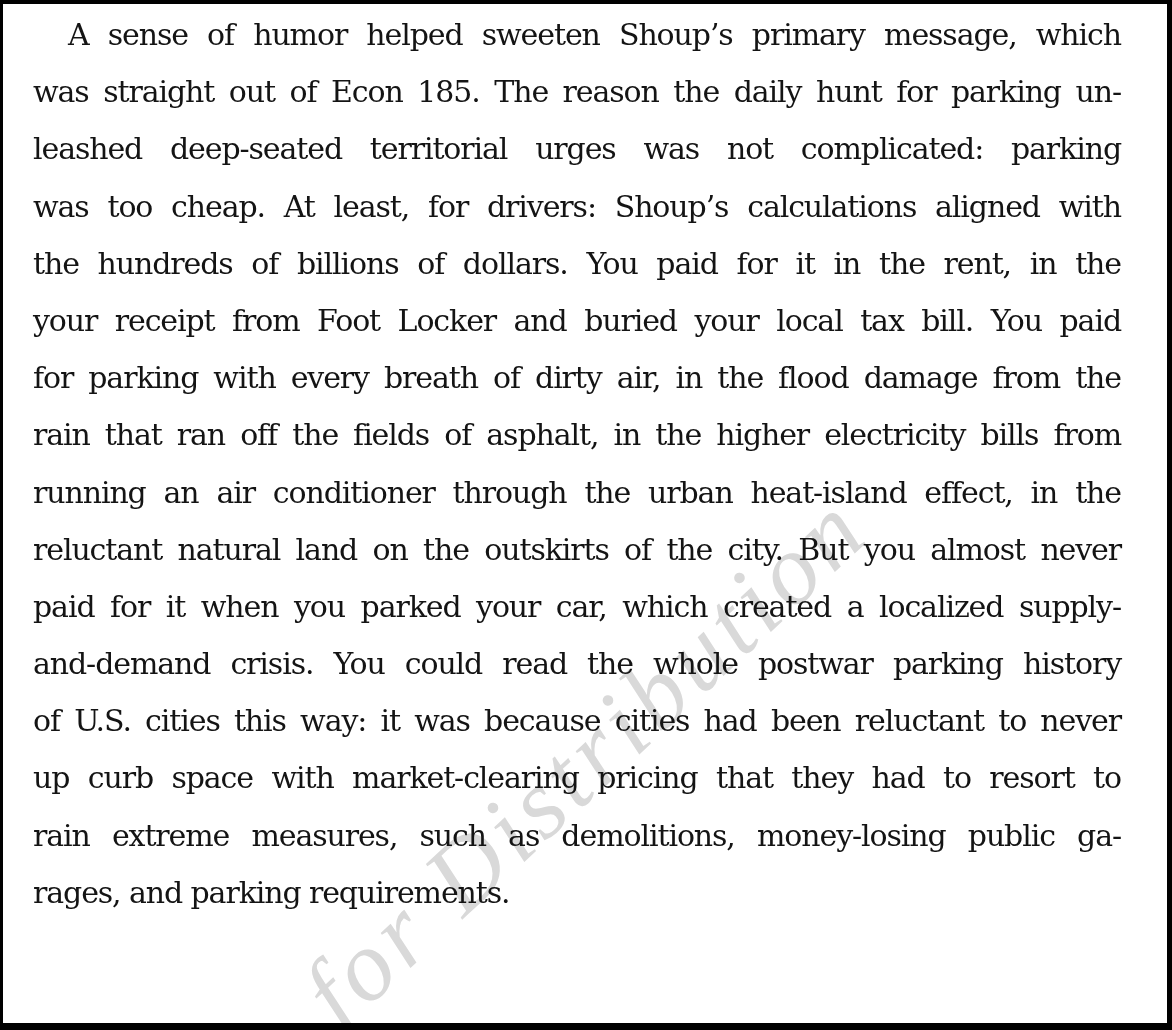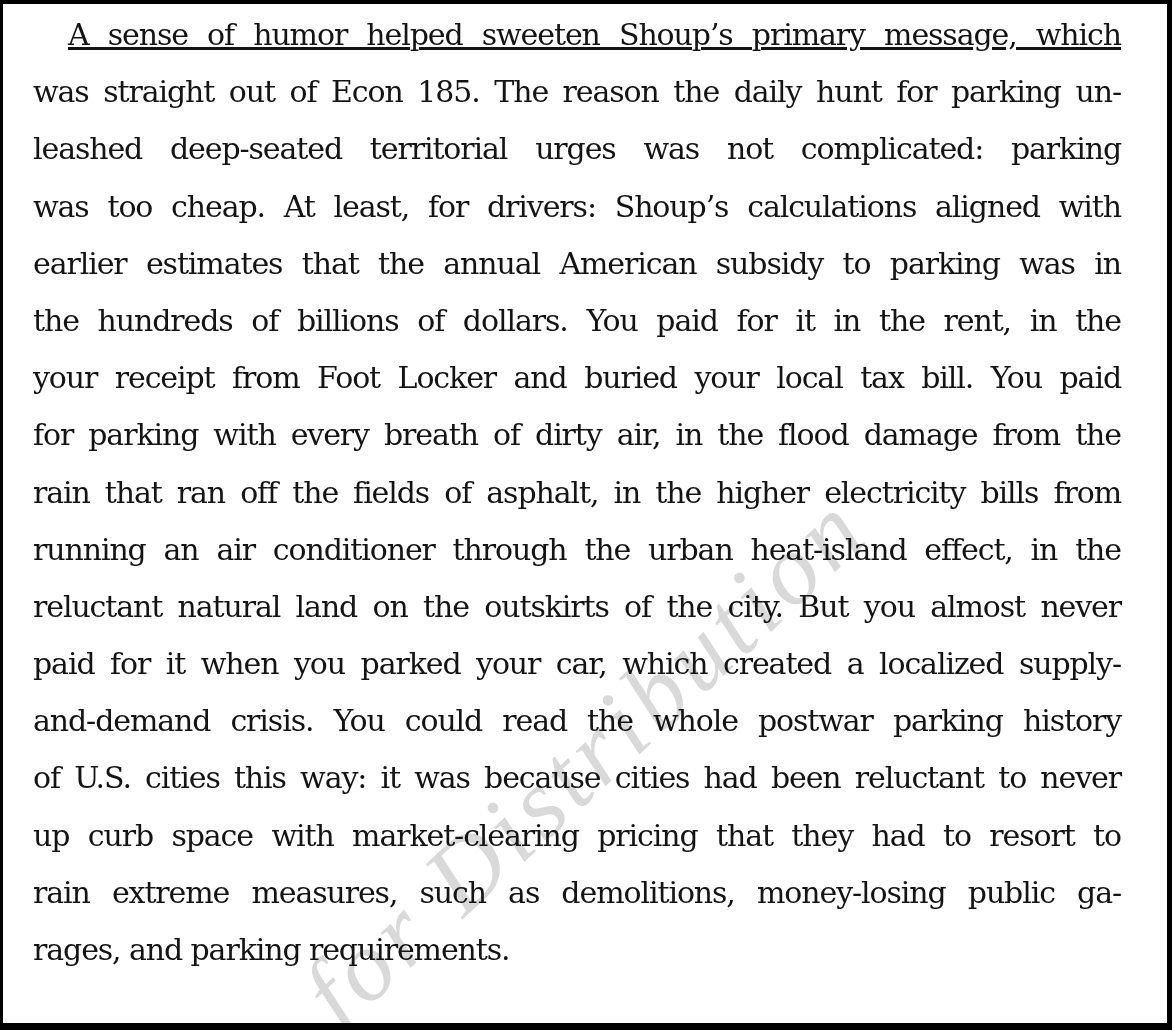--- a/index.html
+++ b/index.html
@@ -47,39 +47,37 @@
     color: var(--text-color, #141414);
   }
   .line {
     height: 57.2px;
     text-align: justify;
     text-align-last: justify;
     white-space: normal;
   }
   .line.first {
     text-indent: 35px;
-    text-decoration: underline;
   }
   .line.last {
     text-align-last: left;
   }
   .em {
   }
 </style>
 </head>
 <body>
 
 <div class="page">
   <div class="watermark">for Distribution</div>
   <div class="paragraph" id="paragraph">
       <div class="line first"><span>A sense of humor helped sweeten Shoup’s primary message, which</span></div>
       <div class="line"><span>was straight out of Econ 185. The reason the daily hunt for parking un-</span></div>
       <div class="line"><span>leashed deep-seated territorial urges was not complicated: parking</span></div>
       <div class="line"><span>was too cheap. At least, for drivers: Shoup’s calculations aligned with</span></div>
-      <div class="line"><span>earlier estimates that the annual American subsidy to parking was in</span></div>
       <div class="line"><span>the hundreds of billions of dollars. You paid for it in the rent, in the</span></div>
       <div class="line"><span>your receipt from Foot Locker and buried your local tax bill. You paid</span></div>
       <div class="line"><span>for parking with every breath of dirty air, in the flood damage from the</span></div>
       <div class="line"><span>rain that ran off the fields of asphalt, in the higher electricity bills from</span></div>
       <div class="line"><span>running an air conditioner through the urban heat-island effect, in the</span></div>
       <div class="line"><span>reluctant natural land on the outskirts of the city. But you almost never</span></div>
       <div class="line"><span>paid for it when you parked your car, which created a localized supply-</span></div>
       <div class="line"><span>and-demand crisis. You could read the whole postwar parking history</span></div>
       <div class="line"><span>of U.S. cities this way: it was </span><span class="em">because</span><span> cities had been reluctant to never</span></div>
       <div class="line"><span>up curb space with market-clearing pricing that they had to resort to</span></div>

